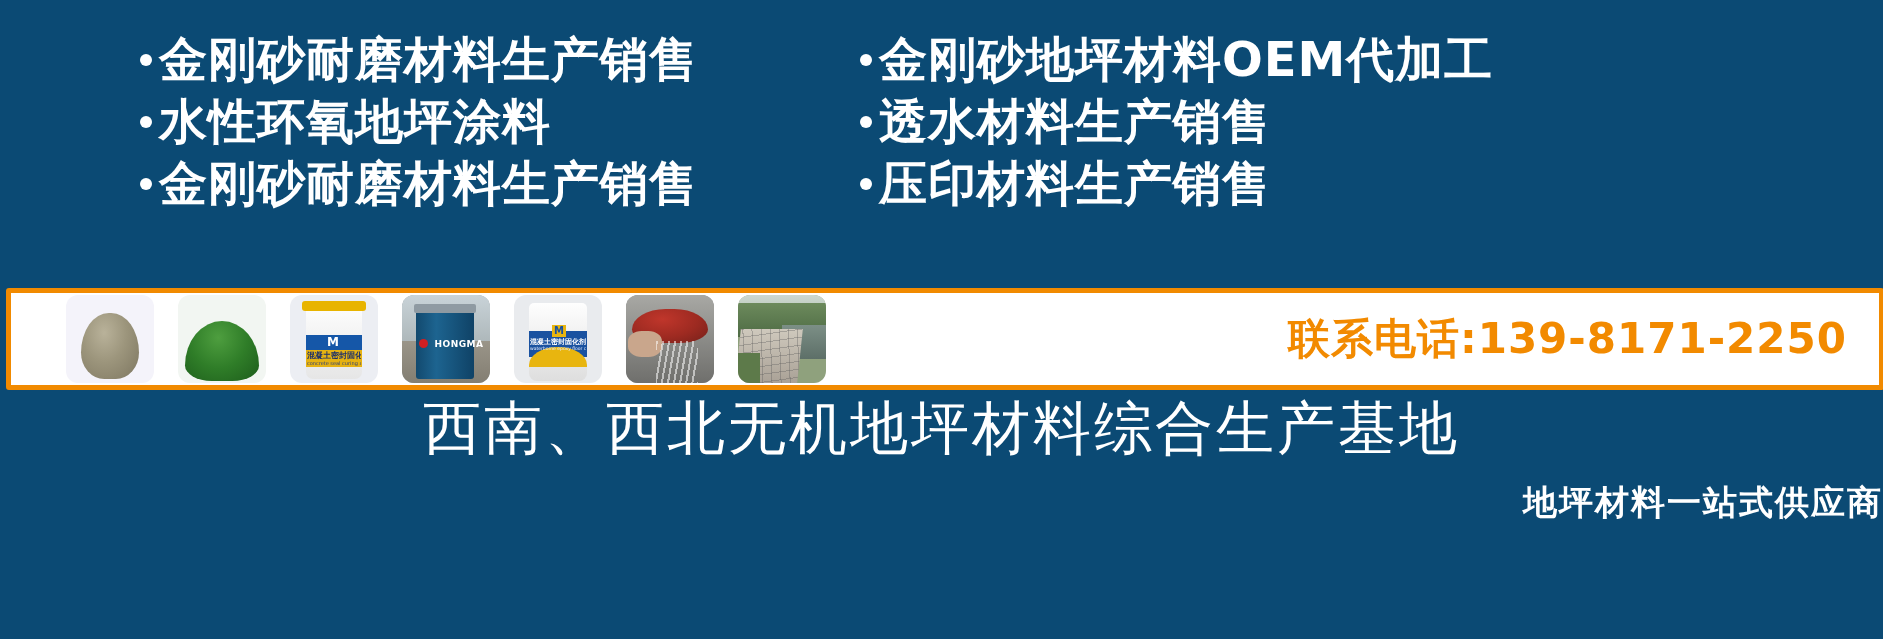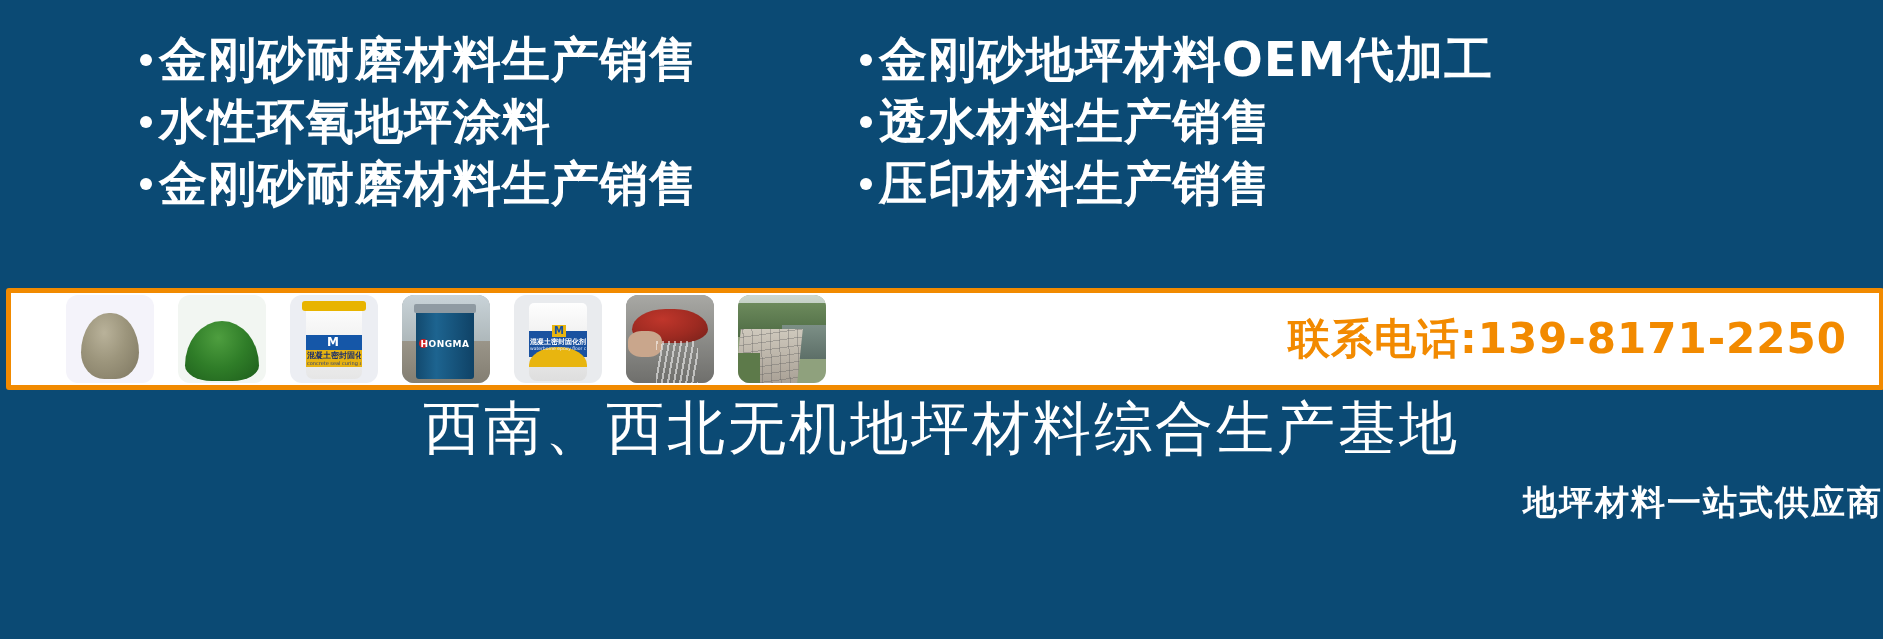--- a/index.html
+++ b/index.html
@@ -197,20 +197,21 @@
   .drum-text {
     position: absolute;
     left: 14px; top: 44px;
     width: 58px;
     text-align: center;
     color: #ffffff;
     font-size: 9px;
     font-weight: bold;
     letter-spacing: 0.5px;
     line-height: 10px;
+    padding-left: 14px;
   }
   .drum-logo {
     position: absolute;
     left: 17px; top: 44px;
     width: 9px; height: 9px;
     border-radius: 50%;
     background: #d01f23;
   }
 
   

